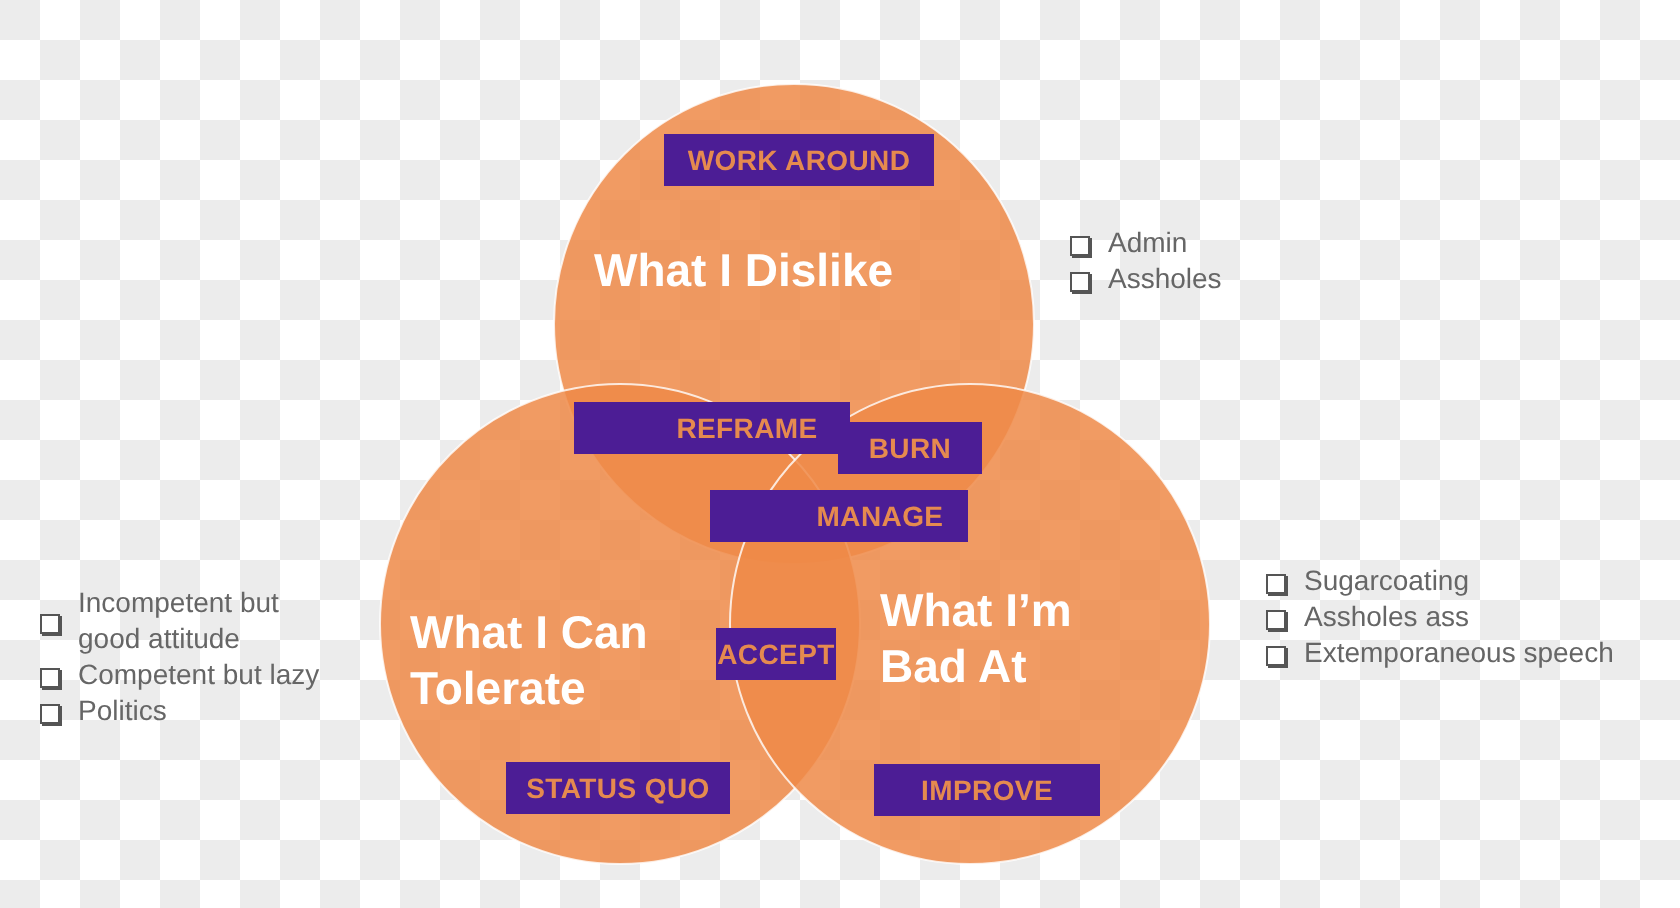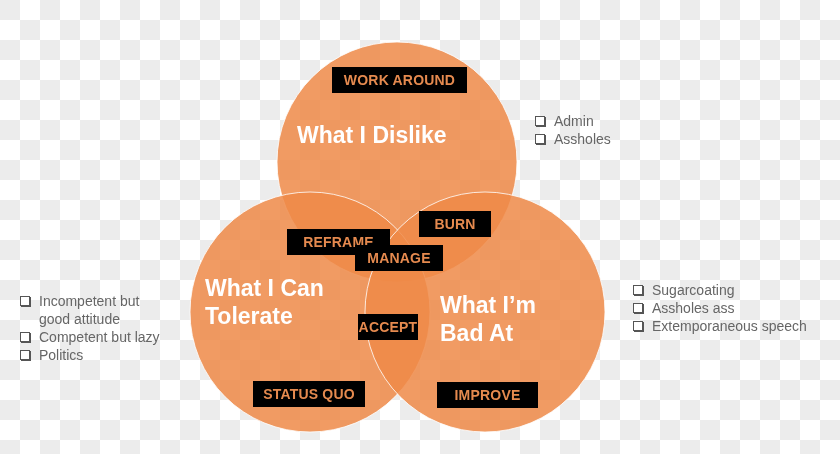--- a/index.html
+++ b/index.html
@@ -12,60 +12,60 @@
       linear-gradient(45deg, #ececec 25%, transparent 25%, transparent 75%, #ececec 75%);
     background-size: 40px 40px;
     background-position: 20px 0, 0 20px;
   }
   .venn { position: absolute; left: 0; top: 0; }
   .circle-title {
     position: absolute; color: #ffffff; font-weight: bold; font-size: 23px;
     line-height: 28px; white-space: nowrap;
   }
   .tag {
-    position: absolute; background: #000000; color: #e58a4f;
+    position: absolute; background: #4c1d95; color: #e58a4f;
     font-weight: bold; font-size: 14px; letter-spacing: 0.2px;
     display: flex; align-items: center; justify-content: center;
     height: 26px; white-space: nowrap;
   }
   .list { position: absolute; color: #666666; font-size: 14px; line-height: 18px; }
-  .list .item { display: flex; align-items: flex-start; }
+  .list .item { display: flex; align-items: center; }
   .list .box {
     width: 8px; height: 8px; border: 1px solid #555; box-shadow: 1px 1px 0 #555;
     margin: 4px 9px 0 2px; flex: 0 0 auto; background: #fff;
   }
 </style>
 </head>
 <body>
 
 <svg class="venn" width="840" height="454">
   <circle cx="397" cy="162" r="120" fill="#ee8a48" fill-opacity="0.85" stroke="#ffffff" stroke-opacity="0.8" stroke-width="1"></circle>
   <circle cx="310" cy="312" r="120" fill="#ee8a48" fill-opacity="0.85" stroke="#ffffff" stroke-opacity="0.8" stroke-width="1"></circle>
   <circle cx="485" cy="312" r="120" fill="#ee8a48" fill-opacity="0.85" stroke="#ffffff" stroke-opacity="0.8" stroke-width="1"></circle>
 </svg>
 
 <div class="tag" style="left:332px;top:67px;width:135px;">WORK AROUND</div>
 <div class="circle-title" style="left:297px;top:121px;width:200px;">What I Dislike</div>
 
-<div class="tag" style="left:287px;top:229px;width:103px;">REFRAME</div>
+<div class="tag" style="left:287px;top:201px;width:103px;padding-left:35px;">REFRAME</div>
 <div class="tag" style="left:419px;top:211px;width:72px;">BURN</div>
-<div class="tag" style="left:355px;top:245px;width:88px;">MANAGE</div>
+<div class="tag" style="left:355px;top:245px;width:88px;padding-left:41px;">MANAGE</div>
 <div class="tag" style="left:358px;top:314px;width:60px;">ACCEPT</div>
 
-<div class="circle-title" style="left:205px;top:274px;width:160px;">
+<div class="circle-title" style="left:205px;top:302px;width:160px;">
   <div>What I Can</div>
   <div>Tolerate</div>
 </div>
 <div class="circle-title" style="left:440px;top:291px;width:140px;">
   <div>What I’m</div>
   <div>Bad At</div>
 </div>
 
 <div class="tag" style="left:253px;top:381px;width:112px;">STATUS QUO</div>
-<div class="tag" style="left:437px;top:382px;width:101px;text-align:right;">IMPROVE</div>
+<div class="tag" style="left:437px;top:382px;width:113px;text-align:right;">IMPROVE</div>
 
 <div class="list" style="left:533px;top:112px;">
   <div class="item">
       <span class="box"></span>
       <span>Admin</span>
     </div>
   <div class="item">
       <span class="box"></span>
       <span>Assholes</span>
     </div>

